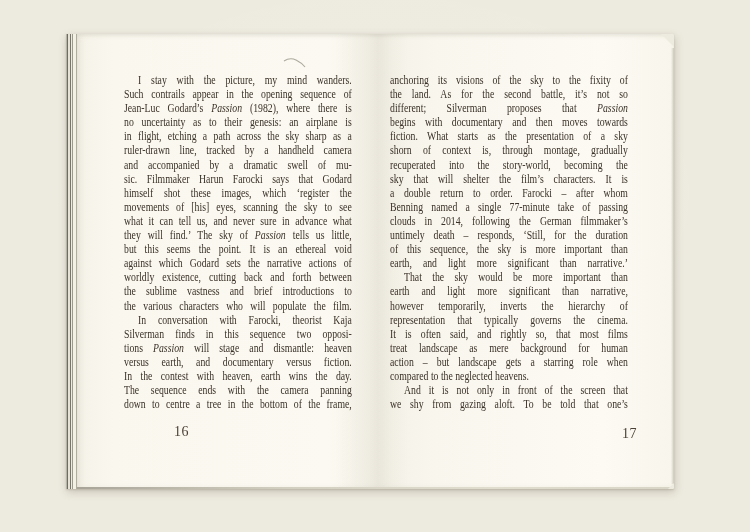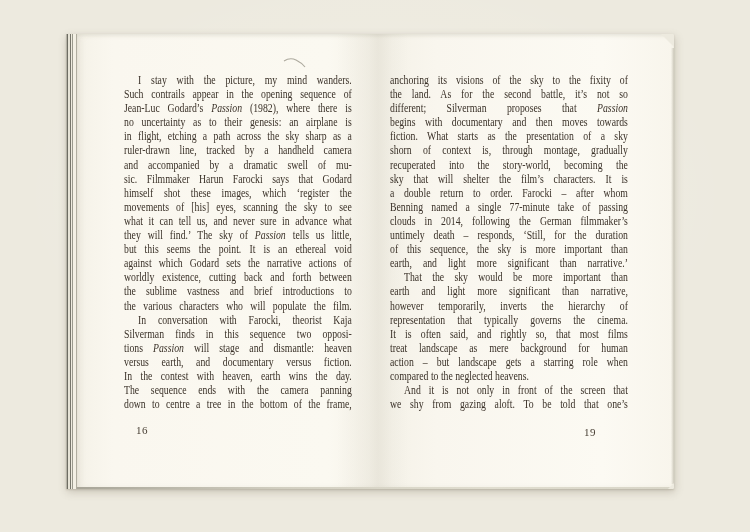--- a/index.html
+++ b/index.html
@@ -89,23 +89,24 @@
   .col-right { left: 313px; width: 305px; }
   .line {
     text-align: justify;
     text-align-last: justify;
   }
   .line.pend { text-align-last: left; }
   .line.indent { text-indent: 18px; }
   .line em { font-style: italic; }
   .folio {
     position: absolute;
-    font-size: 11px;
+    font-size: 14px;
     letter-spacing: 0.5px;
     color: var(--folio, #4a4136);
+    margin-left: 38px;
   }
   .folio-left  { left: 59px;  top: 390px; }
   .folio-right { left: 507px; top: 392px; }
 </style>
 </head>
 <body>
 
 <div class="photo">
   <div class="book">
     <div class="edge-stack"></div>
@@ -160,18 +161,18 @@
           <div class="line">however temporarily, inverts the hierarchy of</div>
           <div class="line">representation that typically governs the cinema.</div>
           <div class="line">It is often said, and rightly so, that most films</div>
           <div class="line">treat landscape as mere background for human</div>
           <div class="line">action – but landscape gets a starring role when</div>
           <div class="line pend">compared to the neglected heavens.</div>
           <div class="line indent">And it is not only in front of the screen that</div>
           <div class="line">we shy from gazing aloft. To be told that one’s</div>
         </div>
       <div class="folio folio-left">16</div>
-      <div class="folio folio-right">19</div>
+      <div class="folio folio-right">17</div>
       <div class="right-edge"></div>
       <div class="bottom-edge"></div>
     </div>
   </div>
 </div>
 
 </body></html>

